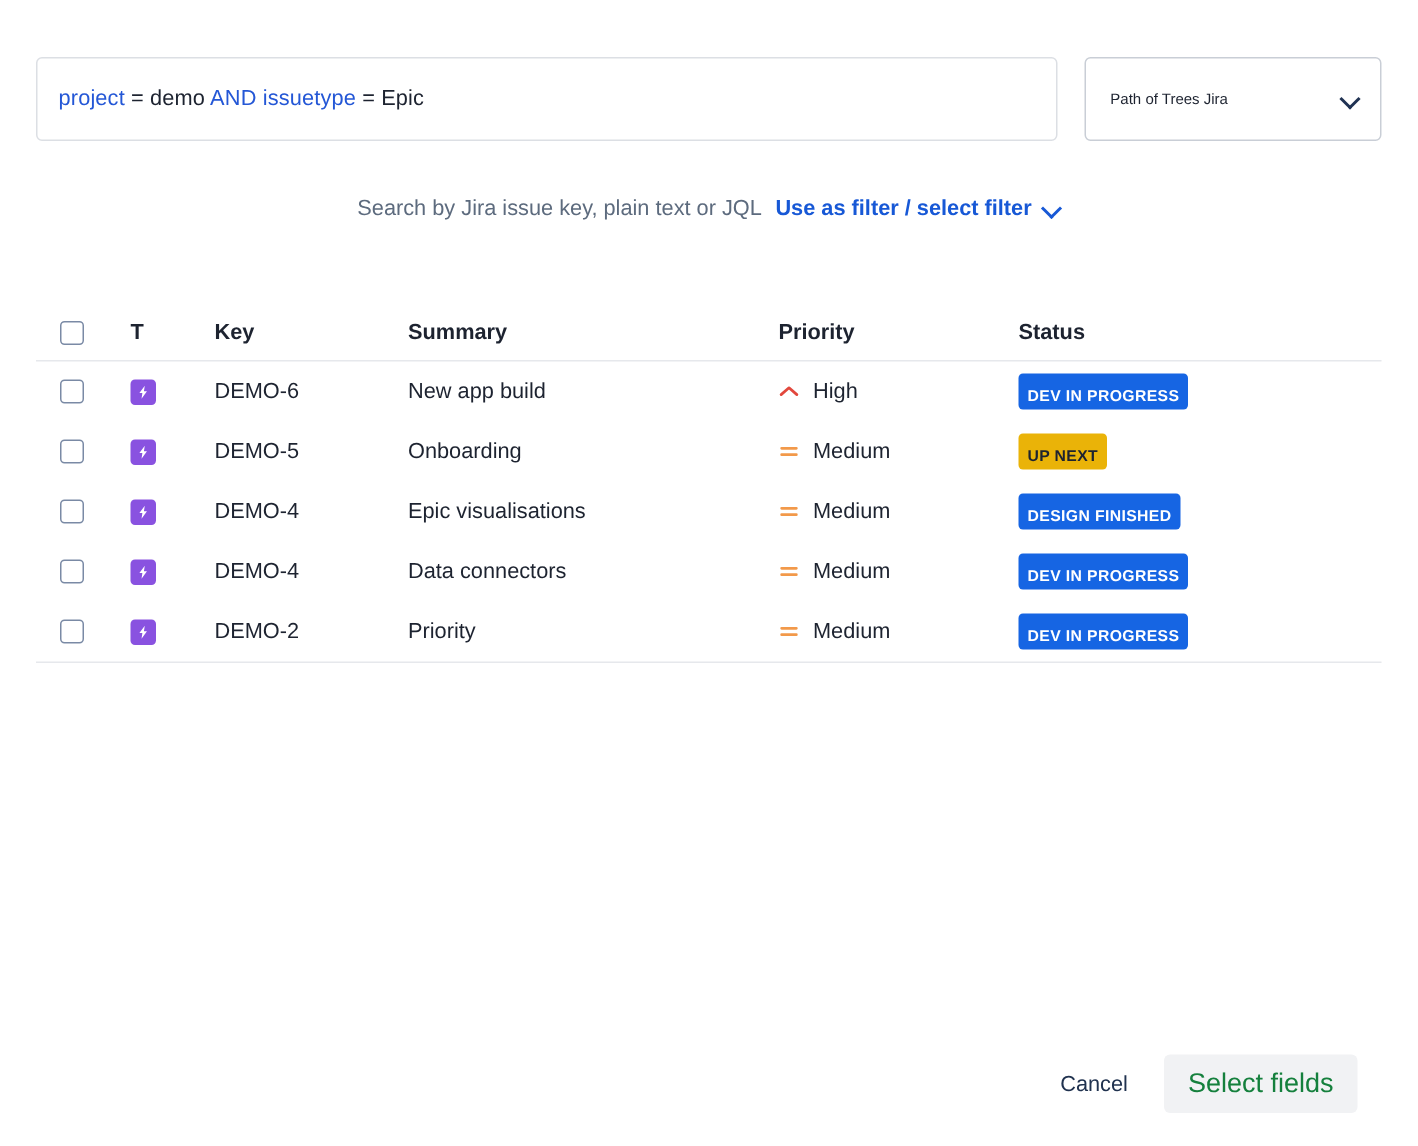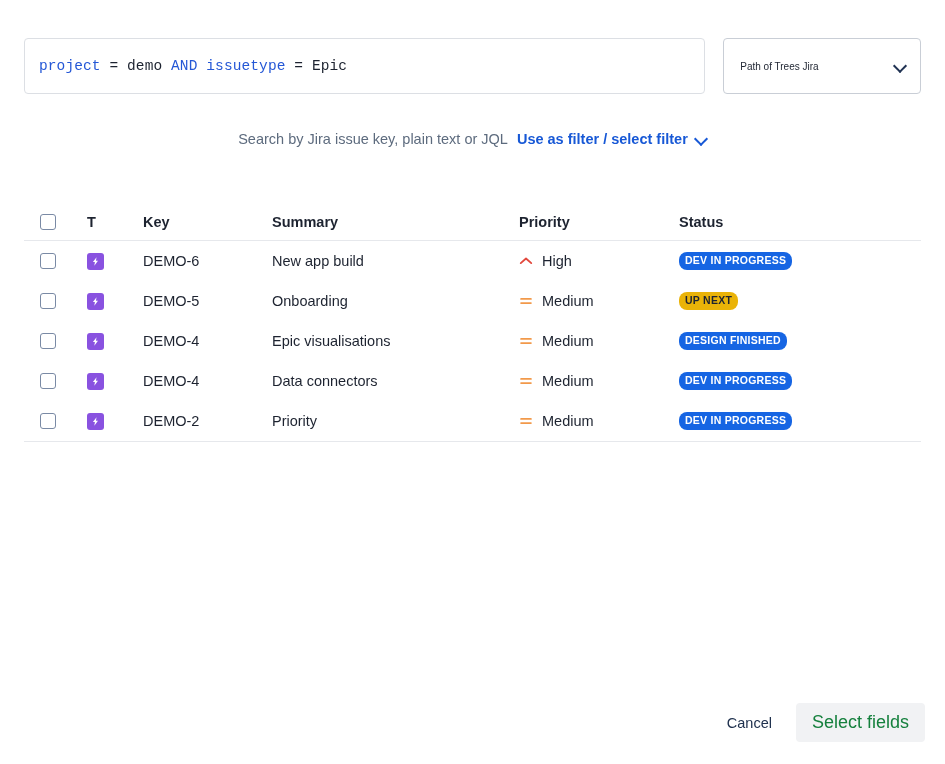--- a/index.html
+++ b/index.html
@@ -17,21 +17,21 @@
     position: absolute; left: 24px; top: 38px;
     width: 897px; height: 56px;
     display: flex; align-items: flex-start; gap: 18px;
   }
   .jql-input {
     width: 690px; height: 56px;
     border: 1px solid #dcdfe4; border-radius: 4px;
     background: #fff;
     display: flex; align-items: center;
     padding: 0 14px;
-    font-family: Liberation Mono, monospace;
+    font-family: Liberation Sans, sans-serif;
     font-size: 14.5px; letter-spacing: .1px;
     color: #172b4d;
     white-space: pre;
   }
   .tok-field { color: #2457d6; }
   .tok-op { color: #1d2330; }
   .tok-val { color: #1d2330; }
   .tok-kw { color: #2457d6; }
 
   .site-select {
@@ -101,30 +101,30 @@
   .epic-icon svg { display: block; }
 
   
   .prio-high { width: 14px; height: 14px; display:block; }
   .prio-med  { width: 14px; height: 14px; display:block; }
 
   
   .badge {
     display: inline-block;
     font-size: 10.5px; font-weight: 700; letter-spacing: .25px;
-    padding: 3px 6px 3px 6px; border-radius: 8px;
+    padding: 10px 6px 3px 6px; border-radius: 3px;
     line-height: 1.12;
     white-space: nowrap;
   }
   .badge-blue { background: #1665e3; color: #ffffff; }
   .badge-grey { background: #eab308; color: #1d2330; }
 
   
   .footer {
-    position: absolute; right: 20px; bottom: 22px;
+    position: absolute; right: 40px; bottom: 22px;
     display: flex; align-items: center; gap: 12px;
   }
   .btn-cancel {
     background: transparent; border: none;
     font-family: "Liberation Sans", sans-serif;
     font-size: 14.5px; color: #20324f;
     padding: 9px 12px; border-radius: 3px; cursor: pointer;
   }
   .btn-primary-disabled {
     background: #f1f2f4; border: none;

